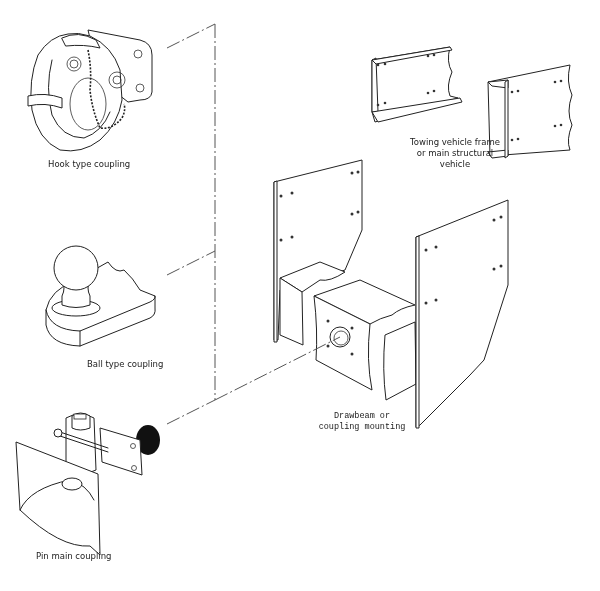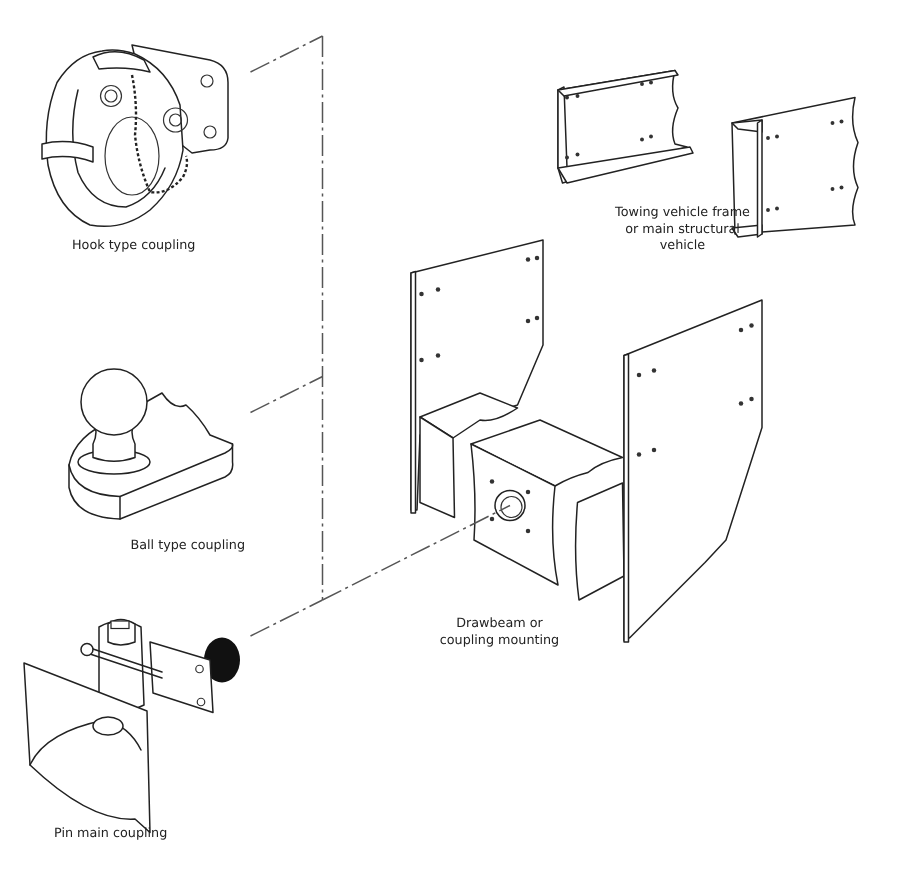--- a/index.html
+++ b/index.html
@@ -148,16 +148,16 @@
 <div class="lbl" style="left:23px; top:159px;margin-left:25px;">Hook type coupling</div>
 <div class="lbl" style="left:44px; top:359px;padding-left:43px;">Ball type coupling</div>
 <div class="lbl" style="left:36px; top:551px;">Pin main coupling</div>
 
 <div class="lbl center" style="left:395px; top:137px; width:120px;">
   <div>Towing vehicle frame</div>
   <div>or main structural</div>
   <div>vehicle</div>
 </div>
 
-<div class="lbl center" style="left:283px; top:411px; width:100px;">
+<div class="lbl center" style="left:312px; top:411px; width:100px;font-family:Liberation Mono, monospace;">
   <div>Drawbeam or</div>
   <div>coupling mounting</div>
 </div>
 
 </body></html>

